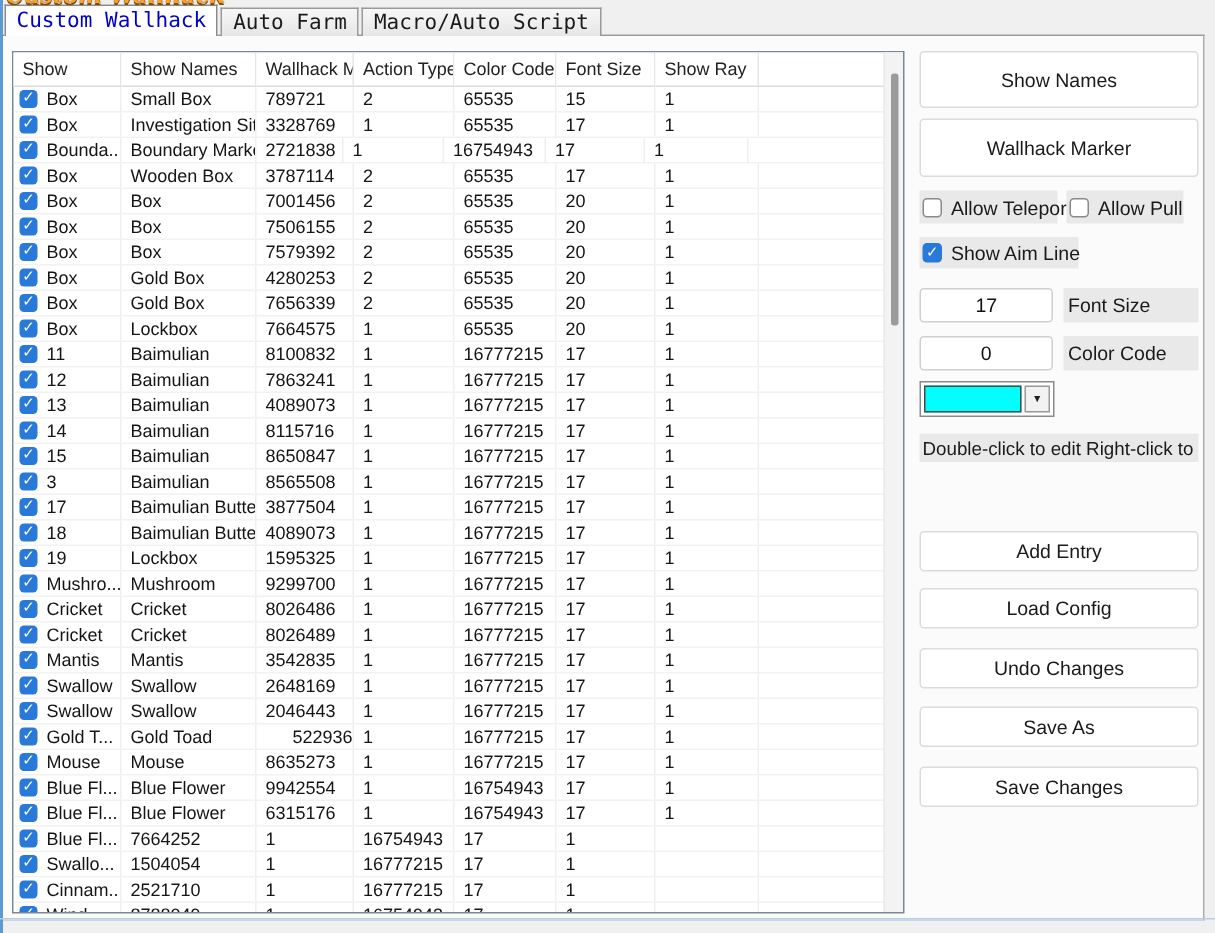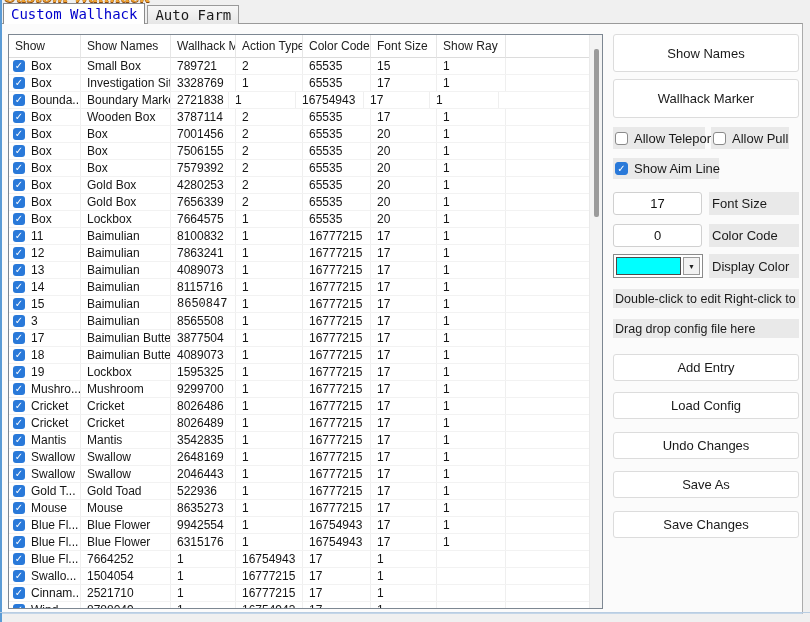--- a/index.html
+++ b/index.html
@@ -100,20 +100,21 @@
 <div>
   <div class="win-left-border"></div>
 
   <div class="clip-title">
     <span>Custom Wallhack</span>
   </div>
 
   <div class="tabbar" id="tabbar">
       <div class="tab sel">Custom Wallhack</div>
       <div class="tab">Auto Farm</div>
+      <div class="tab">Macro/Auto Script</div>
     </div>
 
   <div class="page">
 
     <div class="grid">
       <div class="thead" id="thead">
           <div class="th" style="width: 72px;">Show</div>
           <div class="th" style="width: 90px;">Show Names</div>
           <div class="th" style="width: 65px;">Wallhack M...</div>
           <div class="th" style="width: 67px;">Action Type</div>
@@ -304,21 +305,21 @@
             <div class="td" style="width: 66px;">17</div>
             <div class="td" style="width: 69px;">1</div>
             <div class="td filler"></div>
           </div>
           <div class="row">
             <div class="td first" style="width: 72px;">
               <span class="cb">✓</span>
               <span>15</span>
             </div>
             <div class="td" style="width: 90px;">Baimulian</div>
-            <div class="td" style="width: 65px; font-family: Liberation Mono, monospace;">8650847</div>
+            <div class="td" style="width: 65px;">8650847</div>
             <div class="td" style="width: 67px;">1</div>
             <div class="td" style="width: 68px;">16777215</div>
             <div class="td" style="width: 66px;">17</div>
             <div class="td" style="width: 69px;">1</div>
             <div class="td filler"></div>
           </div>
           <div class="row">
             <div class="td first" style="width: 72px;">
               <span class="cb">✓</span>
               <span>3</span>
@@ -447,21 +448,21 @@
             <div class="td" style="width: 66px;">17</div>
             <div class="td" style="width: 69px;">1</div>
             <div class="td filler"></div>
           </div>
           <div class="row">
             <div class="td first" style="width: 72px;">
               <span class="cb">✓</span>
               <span>Gold T...</span>
             </div>
             <div class="td" style="width: 90px;">Gold Toad</div>
-            <div class="td" style="width: 65px;">522936</div>
+            <div class="td" style="width: 65px; text-align: right;">522936</div>
             <div class="td" style="width: 67px;">1</div>
             <div class="td" style="width: 68px;">16777215</div>
             <div class="td" style="width: 66px;">17</div>
             <div class="td" style="width: 69px;">1</div>
             <div class="td filler"></div>
           </div>
           <div class="row">
             <div class="td first" style="width: 72px;">
               <span class="cb">✓</span>
               <span>Mouse</span>
@@ -580,25 +581,23 @@
     <input class="panel-el numfield" style="top: 168px;" value="17">
     <div class="panel-el strip flabel" style="top:168px;">Font Size</div>
 
     <input class="panel-el numfield" style="top: 200px;" value="0">
     <div class="panel-el strip flabel" style="top:200px;">Color Code</div>
 
     <div class="panel-el combo" style="top:230px;">
       <span class="swatch" id="swatch" style="background: rgb(0, 255, 255);"></span>
       <span class="combo-arrow">▼</span>
     </div>
-    <div class="panel-el strip flabel" style="top:230px;height:24px;">Display Color</div>
 
     <div class="panel-el strip hint" style="top:265px;">Double-click to edit Right-click to delete</div>
 
-    <div class="panel-el strip hint" style="top:295px;">Drag drop config file here</div>
 
     <div class="panel-el pbtn" style="top:330px;height:27px;">Add Entry</div>
     <div class="panel-el pbtn" style="top:368px;height:27px;">Load Config</div>
     <div class="panel-el pbtn" style="top:408px;height:27px;">Undo Changes</div>
     <div class="panel-el pbtn" style="top:447px;height:27px;">Save As</div>
     <div class="panel-el pbtn" style="top:487px;height:27px;">Save Changes</div>
   </div>
 
   <div class="win-bottom-line"></div>
 </div>

